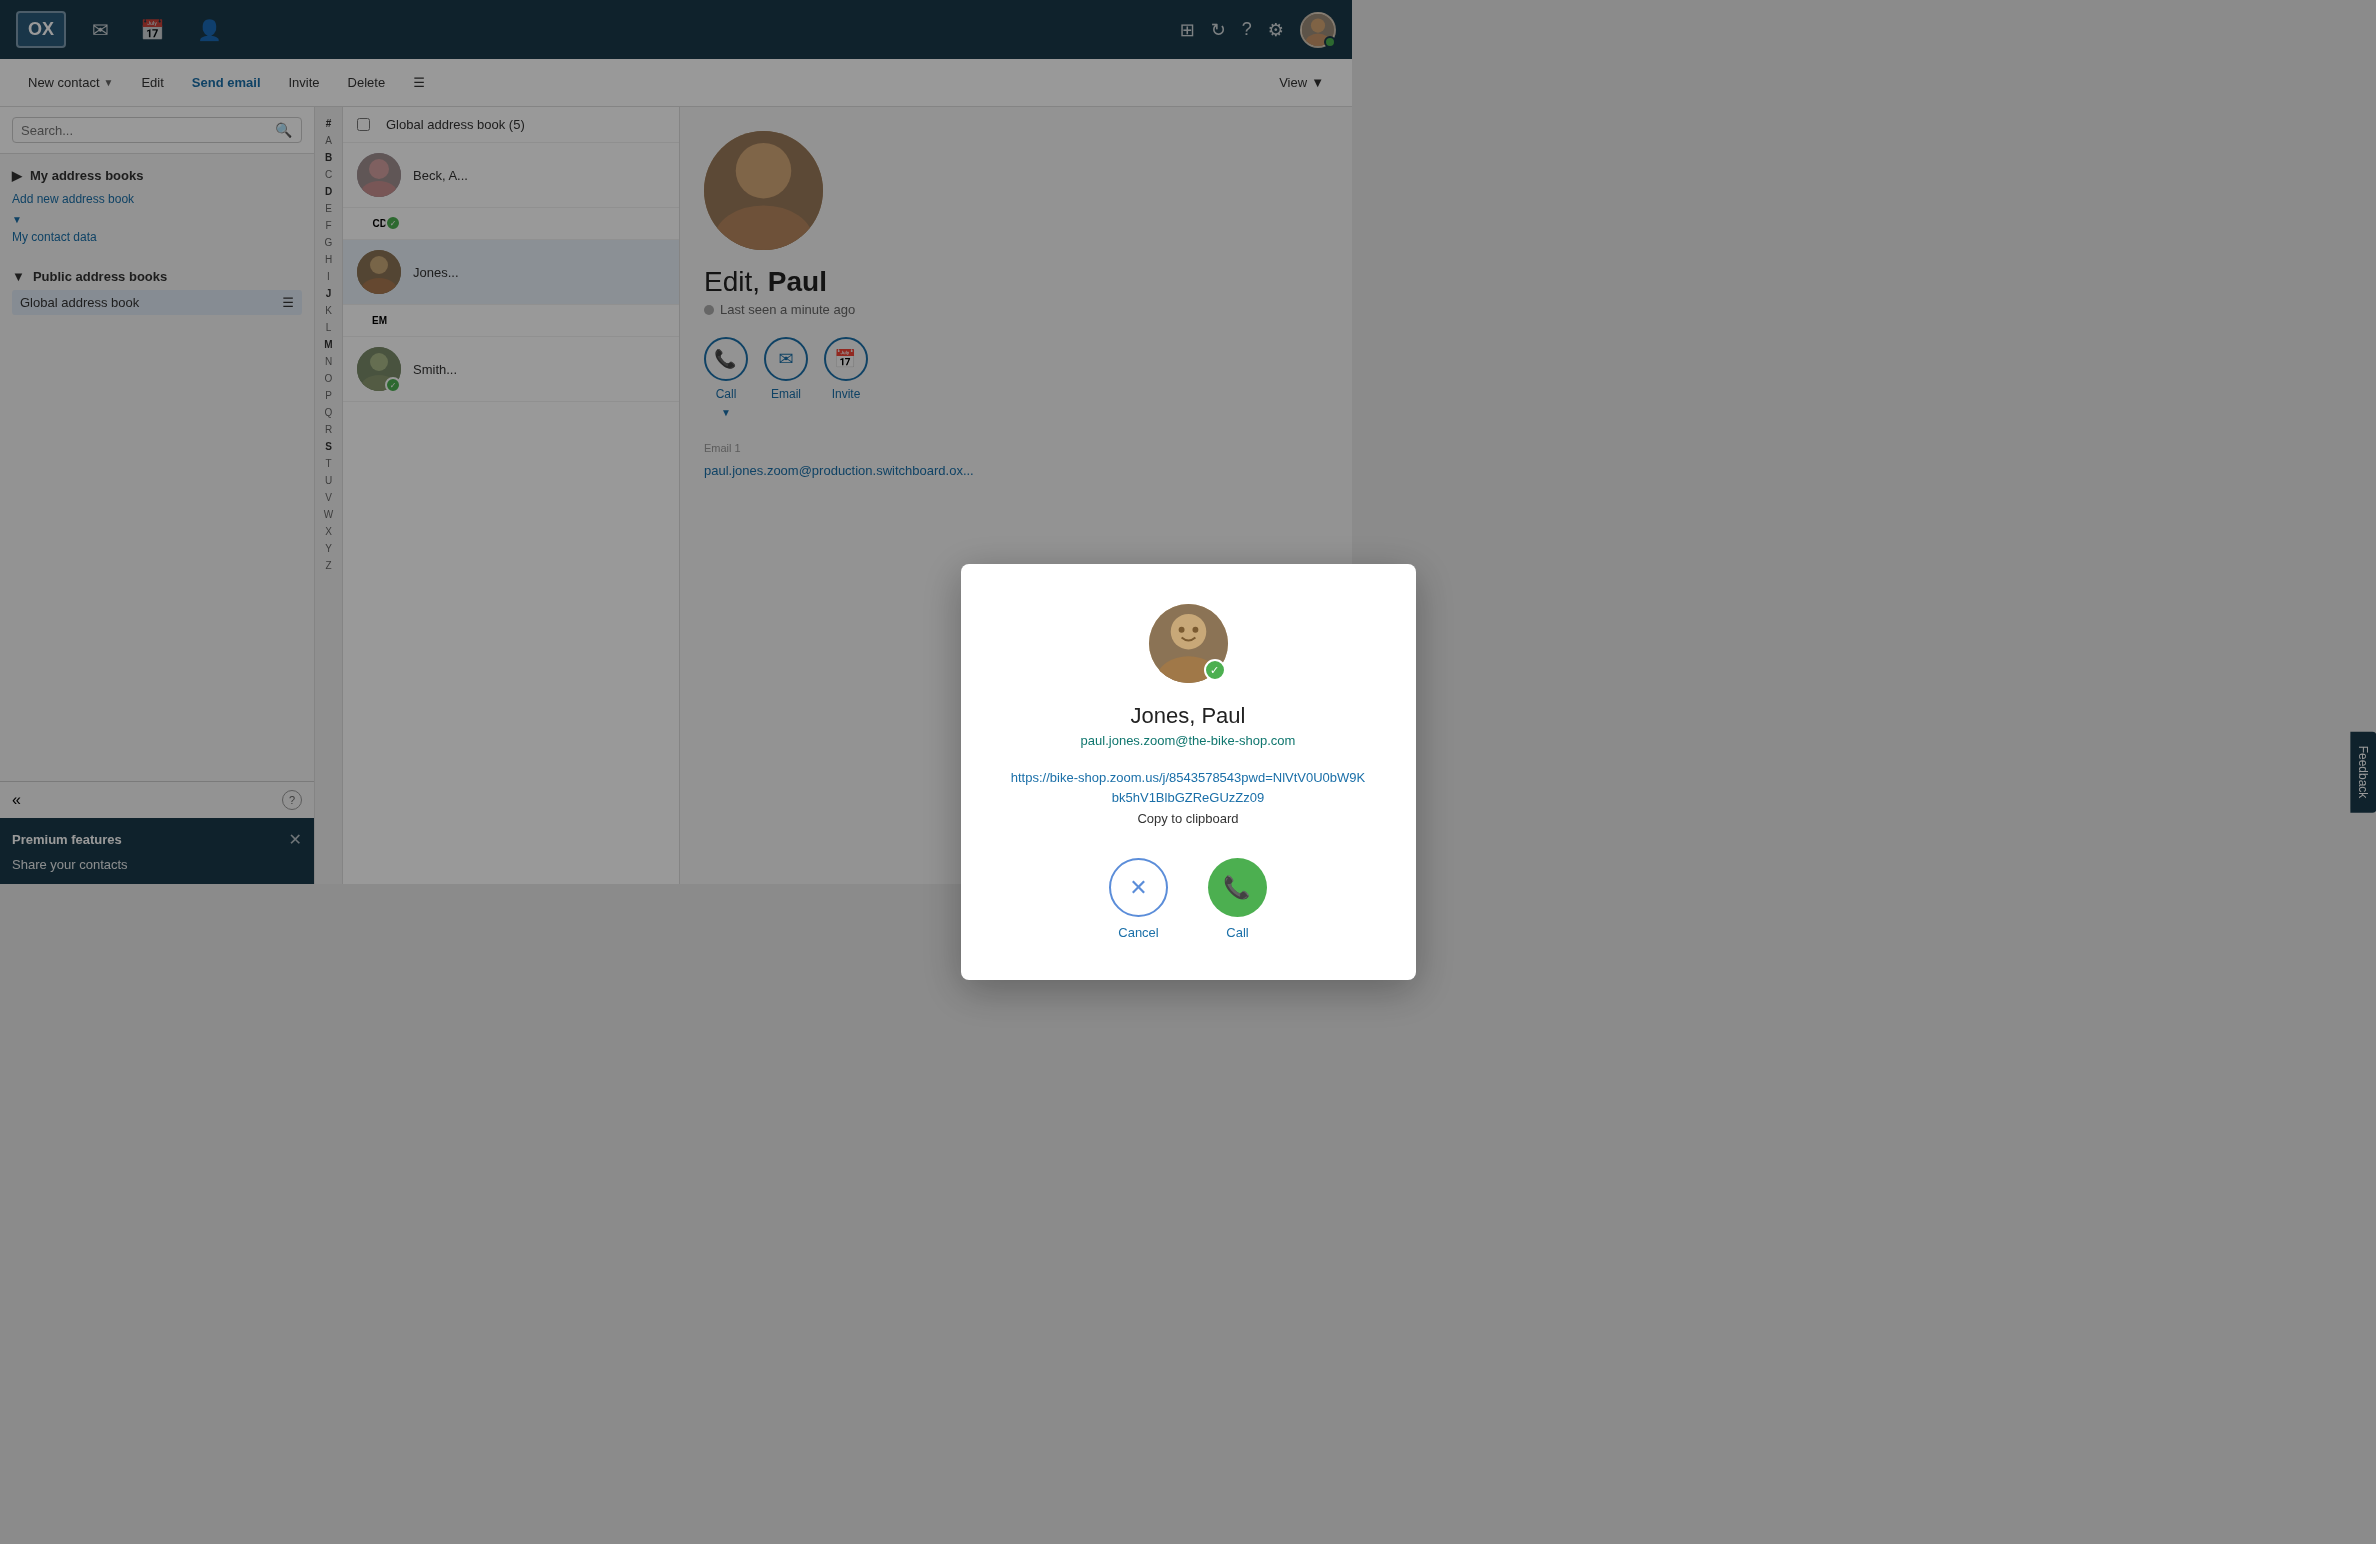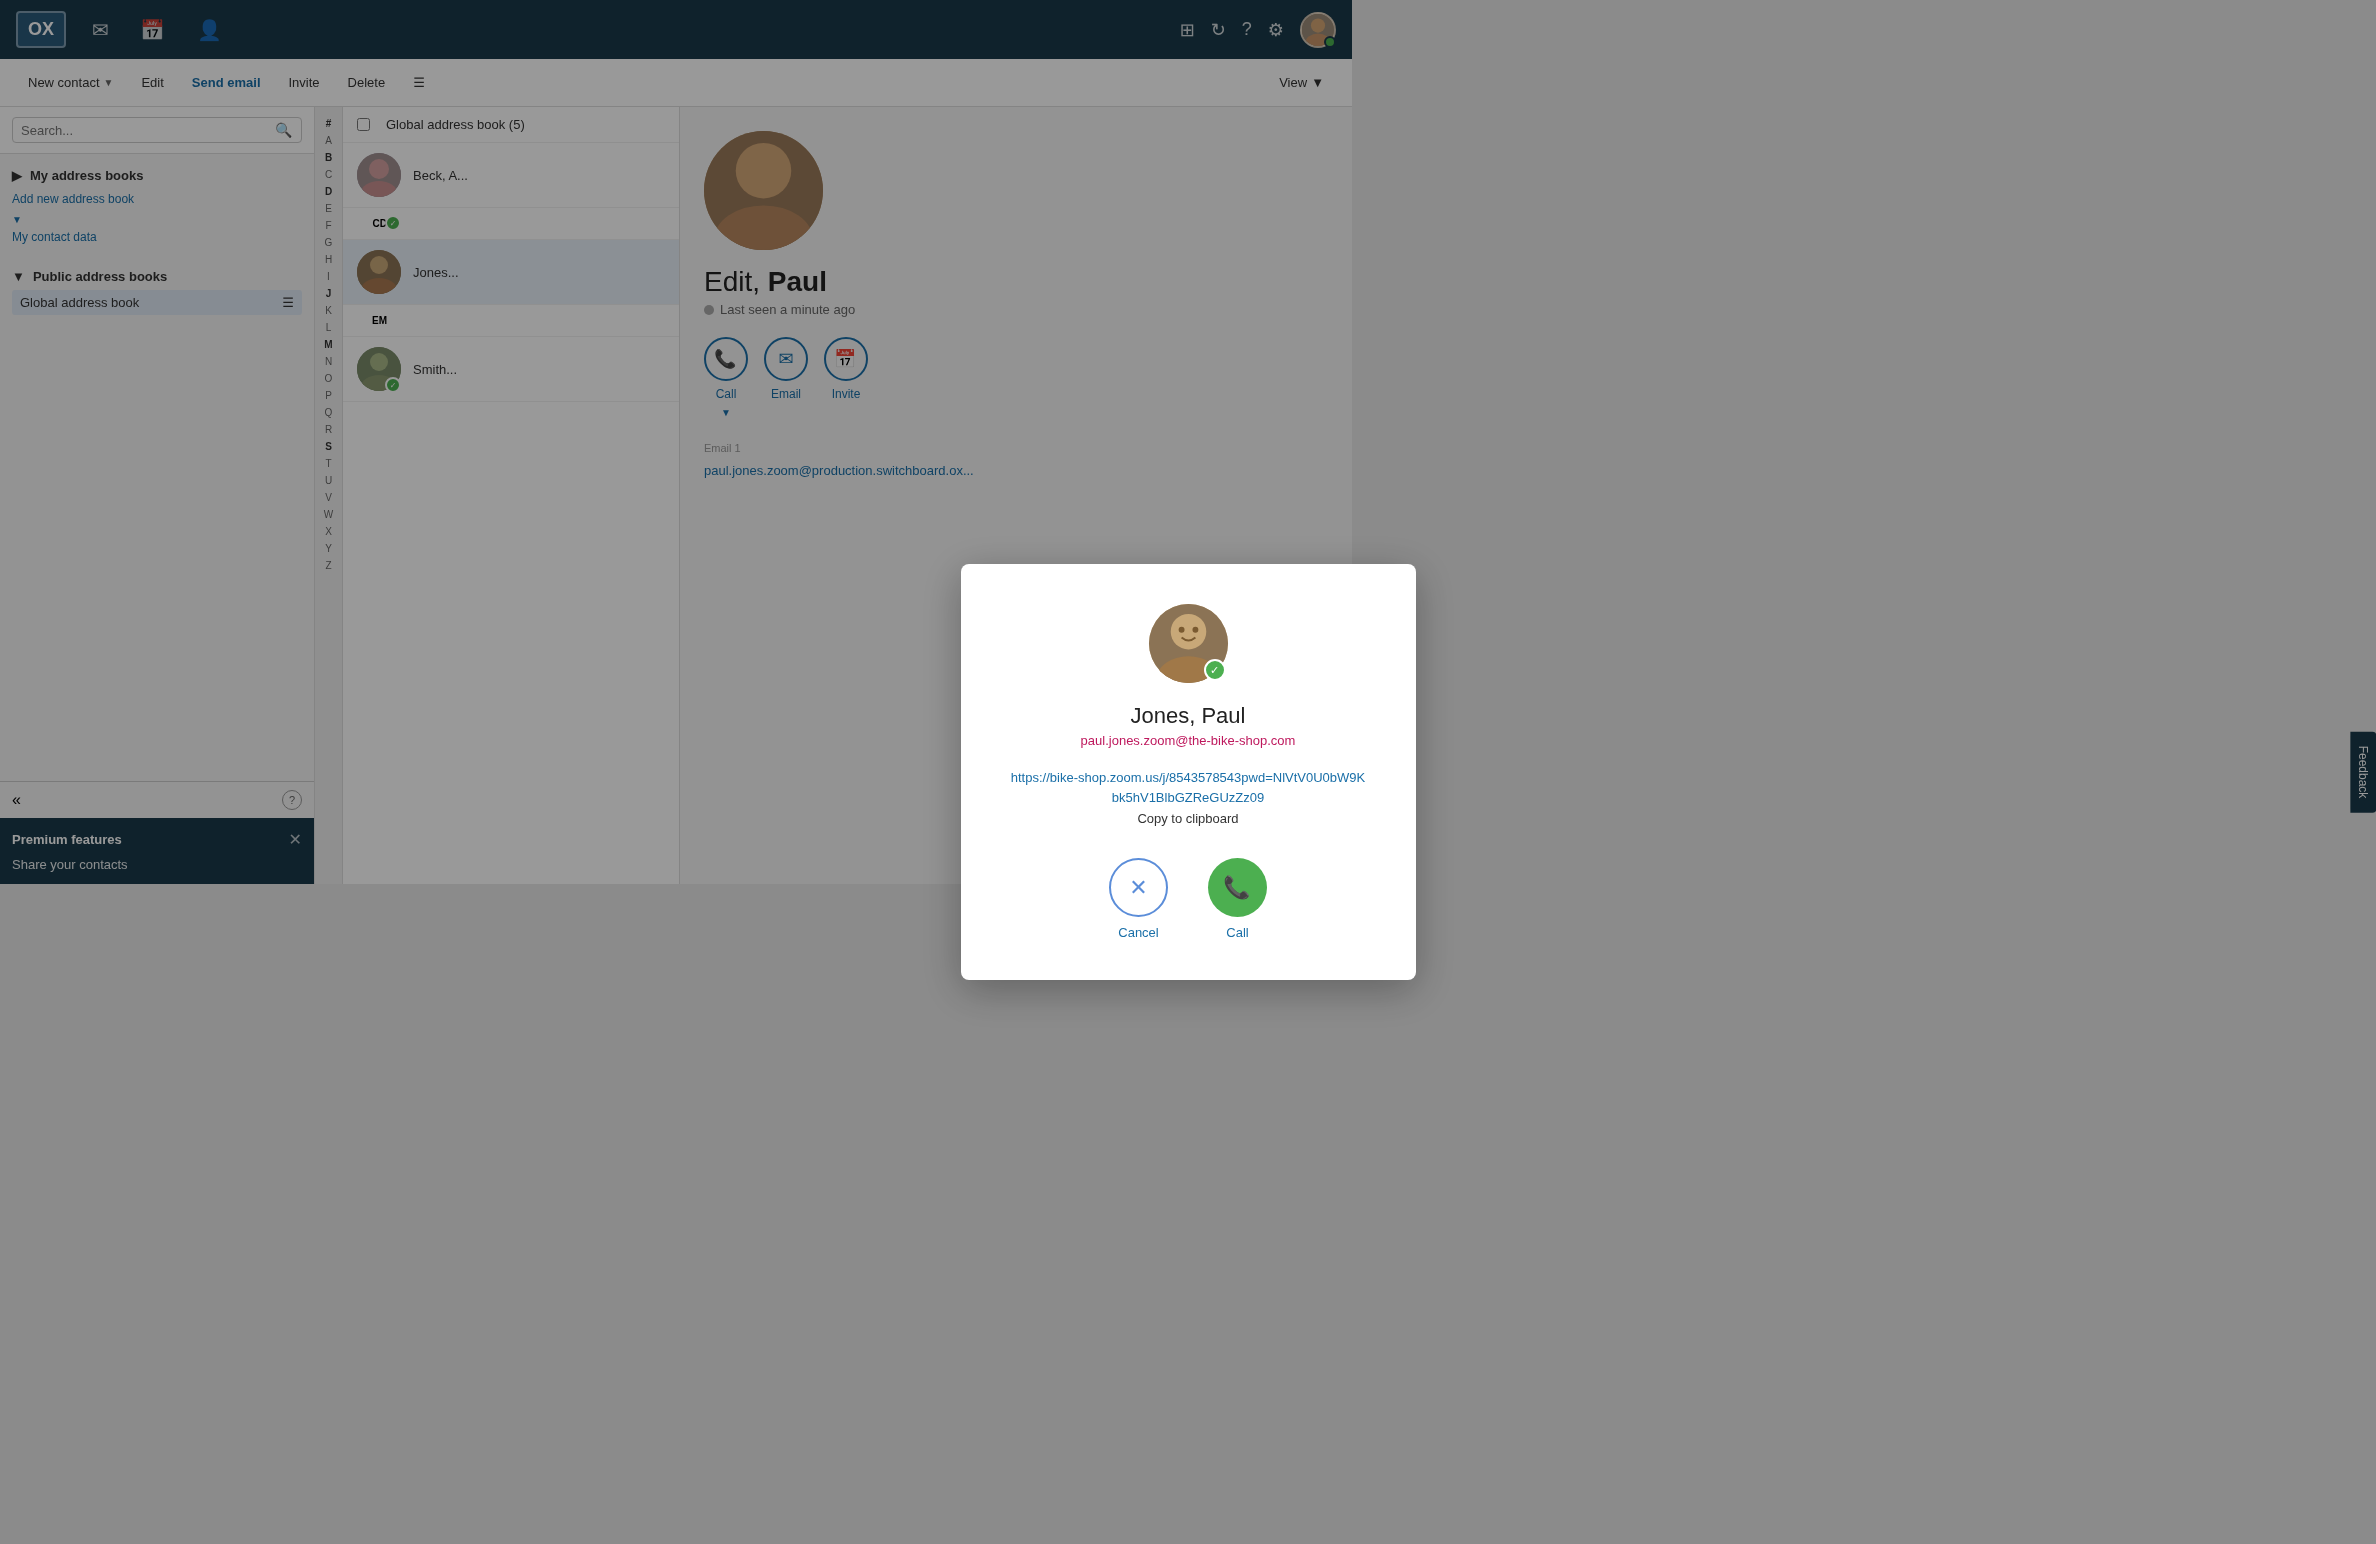--- a/index.html
+++ b/index.html
@@ -259,21 +259,21 @@
       display: flex; align-items: center; justify-content: center;
     }
     .modal-avatar-badge {
       position: absolute; bottom: 2px; right: 2px;
       width: 22px; height: 22px; background: #4CAF50;
       border-radius: 50%; border: 2px solid white;
       display: flex; align-items: center; justify-content: center;
       color: white; font-size: 11px;
     }
     .modal-name { font-size: 22px; color: #222; margin-bottom: 4px; }
-    .modal-email { font-size: 13px; color: #be185d; margin-bottom: 20px; }
+    .modal-email { font-size: 13px; color: #0f766e; margin-bottom: 20px; }
     .modal-link {
       color: #1a6fa8; font-size: 13px; text-decoration: none;
       line-height: 1.5; margin-bottom: 4px; cursor: pointer;
       word-break: break-all;
     }
     .modal-copy { font-size: 13px; color: #333; margin-bottom: 32px; }
     .modal-buttons { display: flex; gap: 40px; align-items: center; }
     .modal-btn-cancel {
       width: 59px; height: 59px; border-radius: 50%;
       border: 2px solid #5b8dd9;

